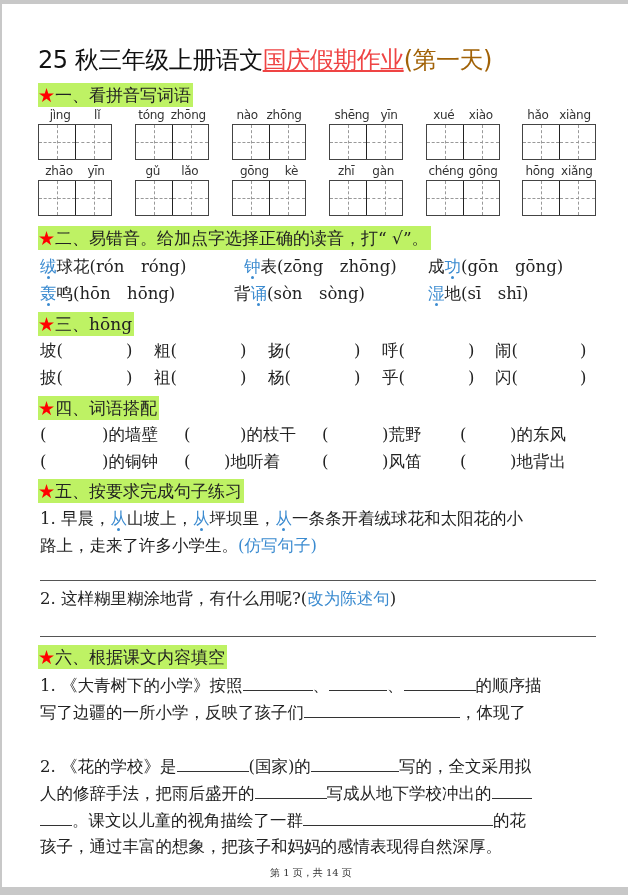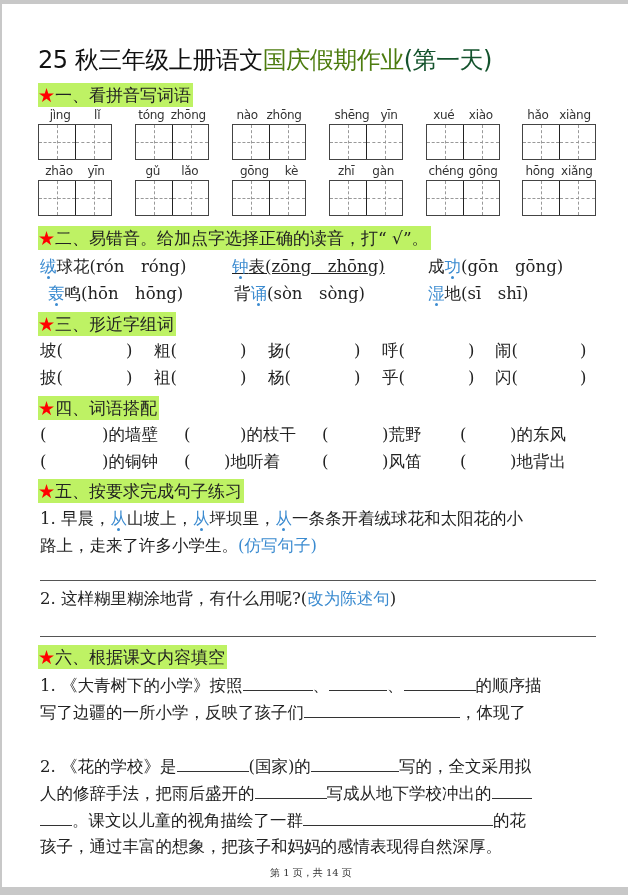--- a/index.html
+++ b/index.html
@@ -11,22 +11,22 @@
     .page {
       position: absolute; left: 2px; top: 4px; width: 626px; height: 883px;
       background: #ffffff;
     }
     .title {
       position: absolute; left: 36px; top: 40px; font-size: 24px; line-height: 32px;
       font-family: "DejaVu Sans", "Liberation Sans", sans-serif; white-space: nowrap;
       letter-spacing: -0.5px;
     }
     .title .t-black { color: #111; }
-    .title .t-red { color: #4d7c0f; }
-    .title .t-blue { color: #14532d; text-align: right; }
+    .title .t-red { color: #ef4444; text-decoration: underline; }
+    .title .t-blue { color: #a16207; text-align: right; }
     .sec-head {
       position: absolute; left: 36px; height: 24px; line-height: 24px; font-size: 17px;
       background: #bef264; color: #222; padding: 0 2px 0 0; white-space: nowrap;
     }
     .sec-head .star { color: #f00; }
     .row {
       position: absolute; left: 38px; font-size: 16.5px; line-height: 26px; color: #222;
       white-space: nowrap;
     }
     .pinyin-group { position: absolute; width: 74px; }
@@ -205,31 +205,31 @@
         </div>
     </div>
   </div>
 
   <div class="sec-head" style="top:222px;">
     <span class="star">★</span><span>二、易错音。给加点字选择正确的读音，打“ √”。</span>
   </div>
 
   <div class="row" style="top:250px; width:560px;">
     <span class="abs" style="left:0;"><span class="blue dot">绒</span><span>球花</span><span class="py">(rón　róng)</span></span>
-    <span class="abs" style="left:192px;text-decoration:underline;"><span class="blue dot">钟</span><span>表</span><span class="py">(zōng　zhōng)</span></span>
+    <span class="abs" style="left:204px;"><span class="blue dot">钟</span><span>表</span><span class="py">(zōng　zhōng)</span></span>
     <span class="abs" style="left:388px;"><span>成</span><span class="blue dot">功</span><span class="py">(gōn　gōng)</span></span>
   </div>
   <div class="row" style="top:277px; width:560px;">
-    <span class="abs" style="left:8px;"><span class="blue dot">轰</span><span>鸣</span><span class="py">(hōn　hōng)</span></span>
+    <span class="abs" style="left:0;"><span class="blue dot">轰</span><span>鸣</span><span class="py">(hōn　hōng)</span></span>
     <span class="abs" style="left:194px;"><span>背</span><span class="blue dot">诵</span><span class="py">(sòn　sòng)</span></span>
     <span class="abs" style="left:388px;"><span class="blue dot">湿</span><span>地</span><span class="py">(sī　shī)</span></span>
   </div>
 
   <div class="sec-head" style="top:308px;">
-    <span class="star">★</span><span>三、形近字组词</span>
+    <span class="star">★</span><span>三、hōng</span>
   </div>
 
   <div class="row" style="top:334px; width:560px; height:26px;">
     <span class="abs" style="left:0;">坡(</span>
       <span class="abs" style="left:86px;">)</span>
     <span class="abs" style="left:114px;">粗(</span>
       <span class="abs" style="left:200px;">)</span>
     <span class="abs" style="left:228px;">扬(</span>
       <span class="abs" style="left:314px;">)</span>
     <span class="abs" style="left:342px;">呼(</span>

